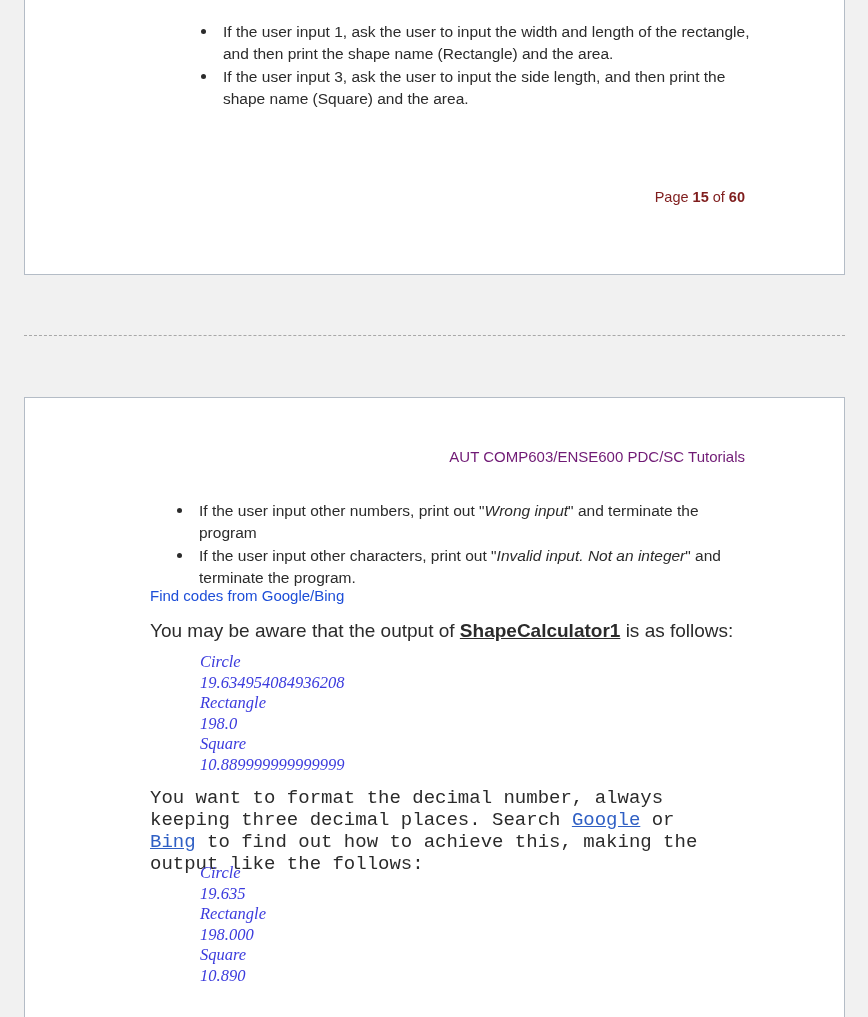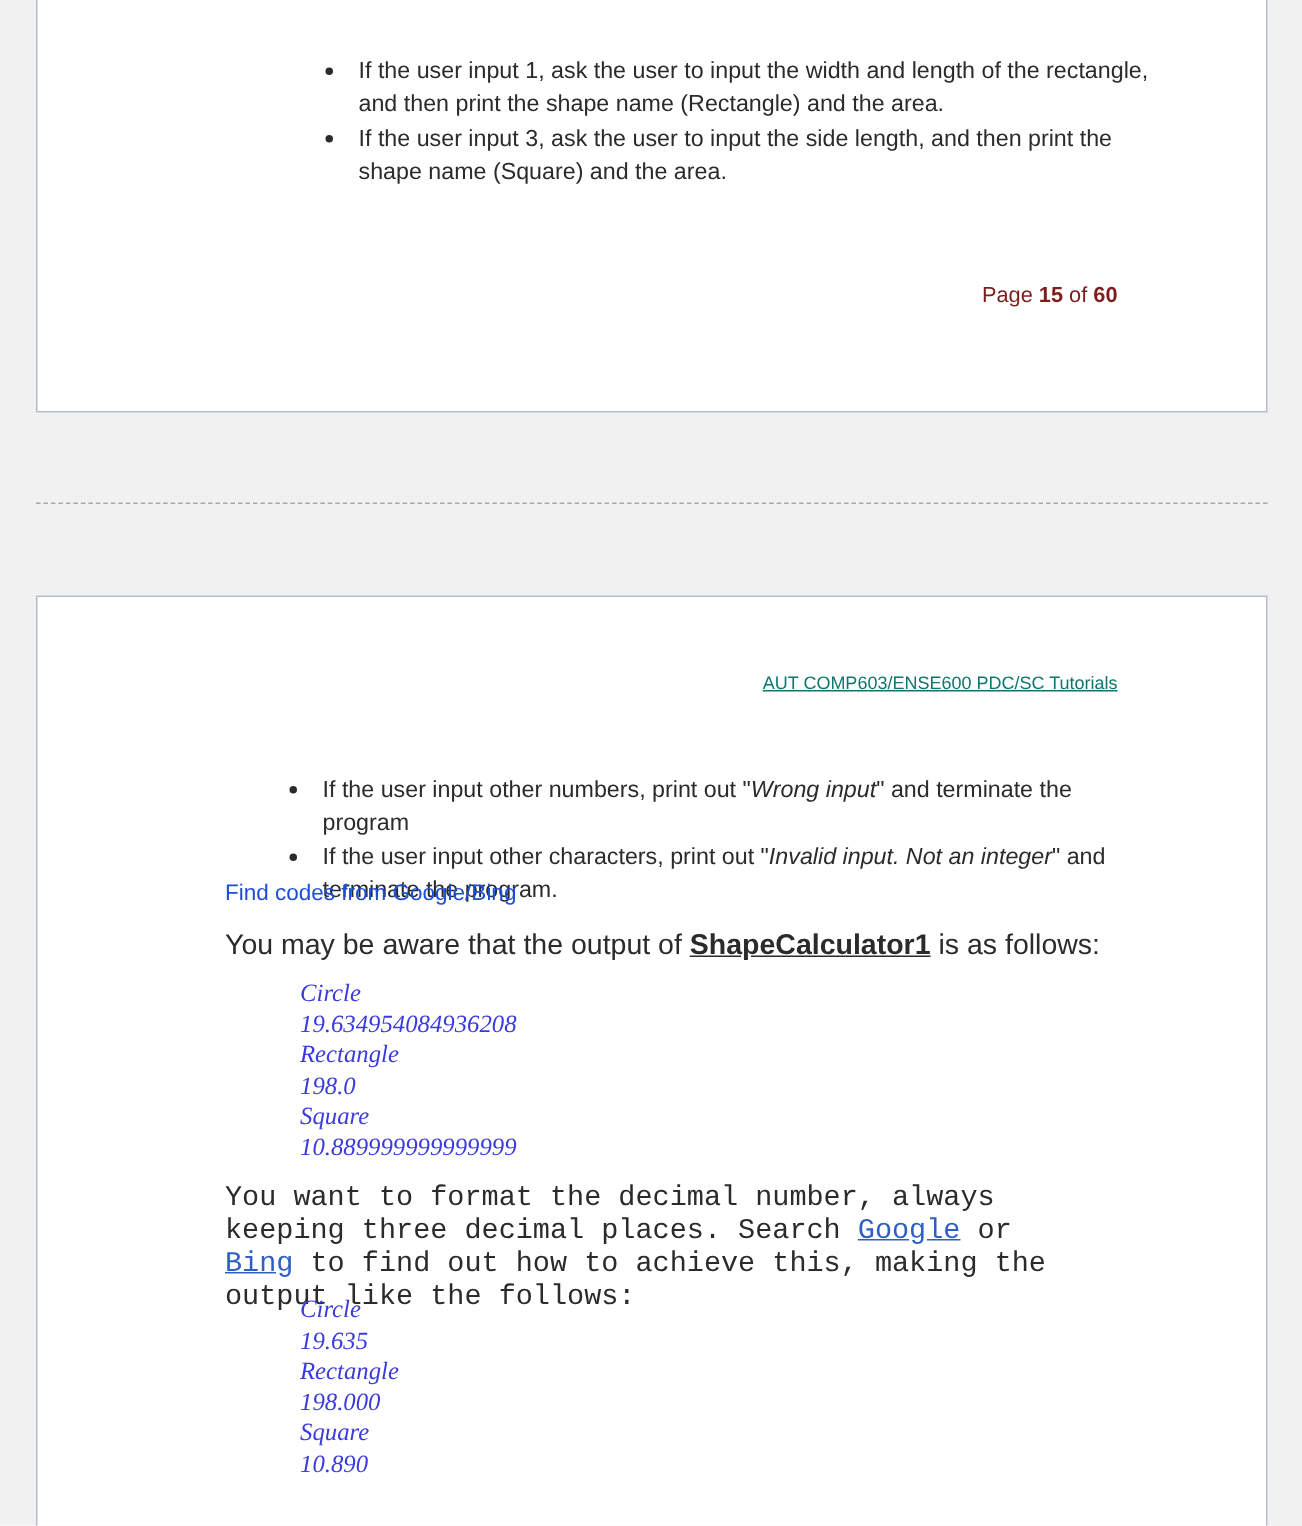--- a/index.html
+++ b/index.html
@@ -54,21 +54,21 @@
     left: 24px;
     top: 335px;
     width: 821px;
     height: 0;
     border-top: 1px dashed #a8a8a8;
   }
 
   
   ul.bullets {
     position: absolute;
-    margin: 16px;
+    margin: 0;
     padding: 0;
     list-style: none;
   }
   ul.bullets li {
     position: relative;
     padding-left: 48px;
     margin-bottom: 0;
     font-family: "Liberation Sans", sans-serif;
     font-size: 15.5px;
     line-height: 22px;
@@ -104,24 +104,23 @@
     white-space: nowrap;
   }
   .page-footer b { font-weight: bold; }
 
   
   .doc-header {
     position: absolute;
     right: 99px;
     top: 50px;
     font-family: "Liberation Sans", sans-serif;
-    font-size: 12px;
-    color: #0f766e;
-    white-space: nowrap;
-    text-decoration: underline;
+    font-size: 15px;
+    color: #701a75;
+    white-space: nowrap;
   }
 
   #page2-bullets {
     left: 126px;
     top: 102px;
     width: 590px;
   }
   #page2-bullets li {
     margin-bottom: 1px;
   }

